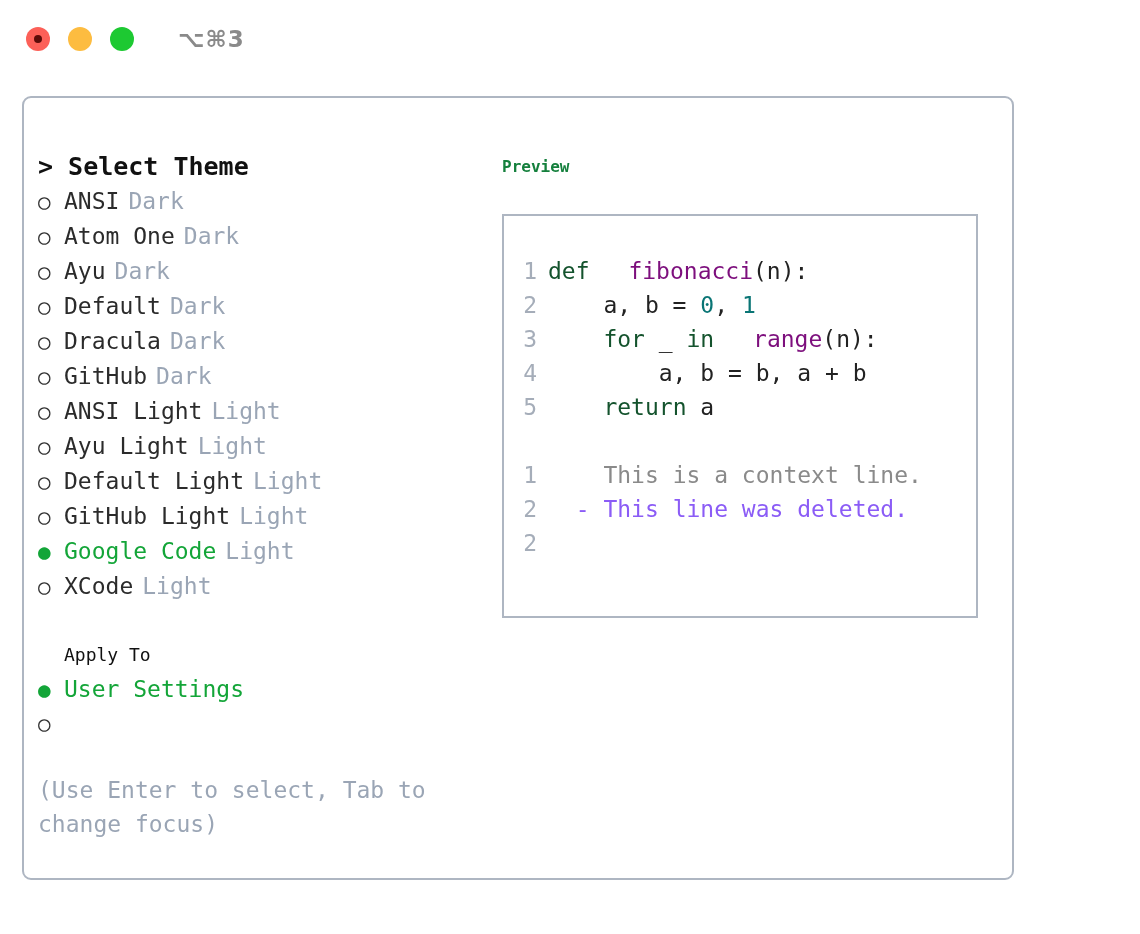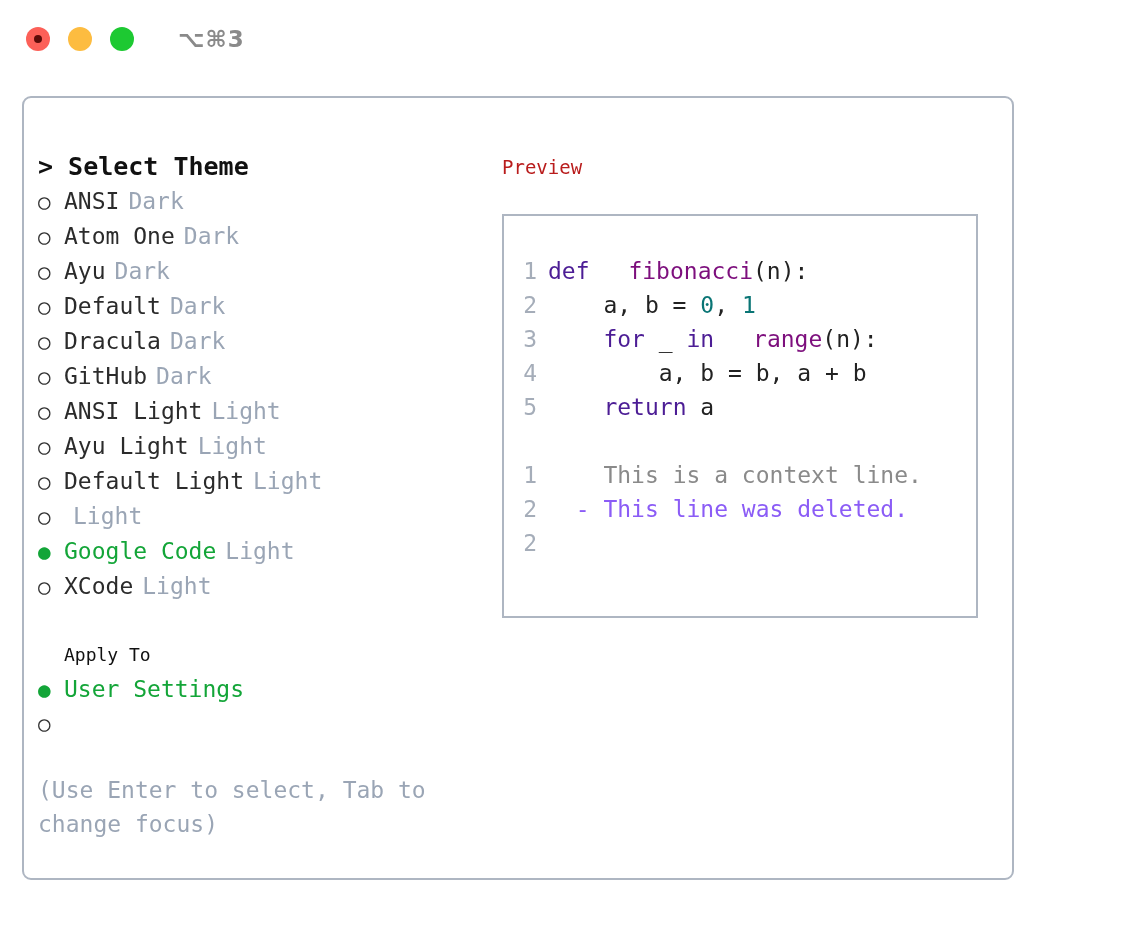--- a/index.html
+++ b/index.html
@@ -144,23 +144,23 @@
   }
 
   
   .right-col {
     position: absolute;
     left: 478px;
     top: 52px;
     width: 500px;
   }
   .preview-title {
-    font-size: 19px;
-    font-weight: normal;
-    color: #b91c1c;
+    font-size: 16px;
+    font-weight: bold;
+    color: #15803d;
     line-height: 34px;
   }
   .code-box {
     margin-top: 30px;
     width: 476px;
     height: 404px;
     border: 2px solid #aeb6c2;
     box-sizing: border-box;
     background: #ffffff;
     padding: 38px 0 0 0;
@@ -176,21 +176,21 @@
   .ln {
     width: 44px;
     flex: 0 0 44px;
     text-align: right;
     color: #a5adb9;
     padding-right: 11px;
     box-sizing: border-box;
   }
   .code-text { color: #222222; }
 
-  .tok-kw   { color: #4c1d95; }
+  .tok-kw   { color: #14532d; }
   .tok-fn   { color: #7d0f7d; margin-left: 25px; }
   .tok-num  { color: #0a7575; }
   .tok-plain{ color: #222222; }
 
   .blank-line { height: 34px; }
 
   .diff-ctx { color: #8a8a8a; }
   .diff-del { color: #8b5cf6; }
   .diff-add { color: #12C62B; }
 </style>
@@ -217,21 +217,21 @@
       <div id="theme-list">
           <div class="opt-row"><span class="bullet">○</span><span class="opt-name">ANSI</span><span class="opt-tag">Dark</span></div>
           <div class="opt-row"><span class="bullet">○</span><span class="opt-name">Atom One</span><span class="opt-tag">Dark</span></div>
           <div class="opt-row"><span class="bullet">○</span><span class="opt-name">Ayu</span><span class="opt-tag">Dark</span></div>
           <div class="opt-row"><span class="bullet">○</span><span class="opt-name">Default</span><span class="opt-tag">Dark</span></div>
           <div class="opt-row"><span class="bullet">○</span><span class="opt-name">Dracula</span><span class="opt-tag">Dark</span></div>
           <div class="opt-row"><span class="bullet">○</span><span class="opt-name">GitHub</span><span class="opt-tag">Dark</span></div>
           <div class="opt-row"><span class="bullet">○</span><span class="opt-name">ANSI Light</span><span class="opt-tag">Light</span></div>
           <div class="opt-row"><span class="bullet">○</span><span class="opt-name">Ayu Light</span><span class="opt-tag">Light</span></div>
           <div class="opt-row"><span class="bullet">○</span><span class="opt-name">Default Light</span><span class="opt-tag">Light</span></div>
-          <div class="opt-row"><span class="bullet">○</span><span class="opt-tag">Light</span></div>
+          <div class="opt-row"><span class="bullet">○</span><span class="opt-name">GitHub Light</span><span class="opt-tag">Light</span></div>
           <div class="opt-row selected"><span class="bullet on">●</span><span class="opt-name">Google Code</span><span class="opt-tag">Light</span></div>
           <div class="opt-row"><span class="bullet">○</span><span class="opt-name">XCode</span><span class="opt-tag">Light</span></div>
         </div>
 
       <div class="spacer-sm"></div>
 
       <div class="apply-header">Apply To</div>
 
       <div id="apply-list">
           <div class="opt-row selected"><span class="bullet on">●</span><span class="opt-name">User Settings</span></div>

